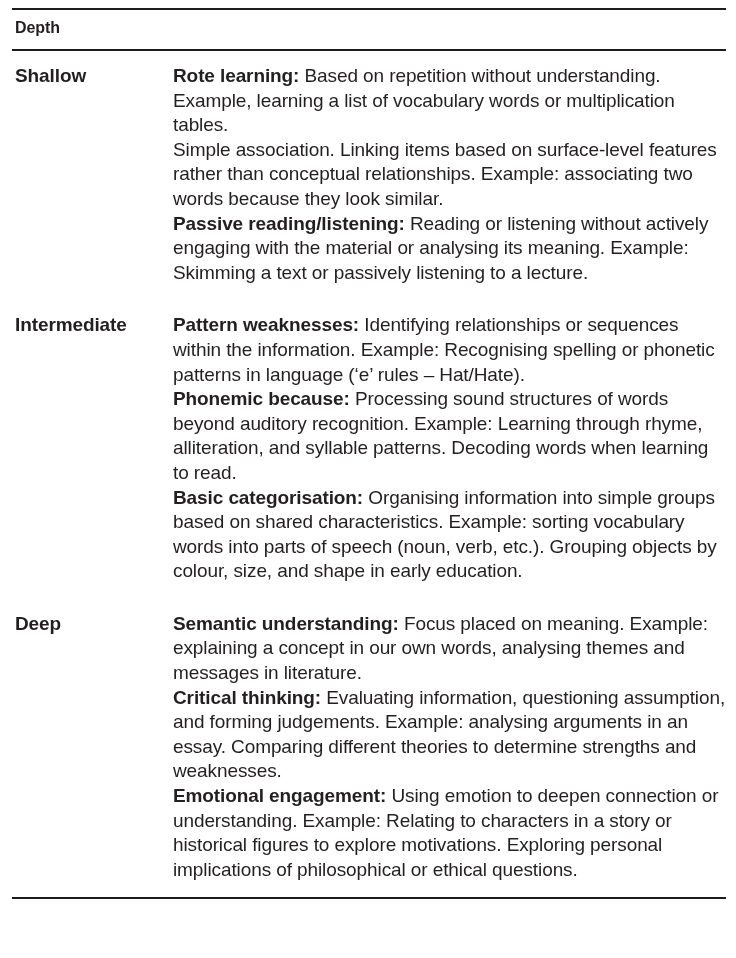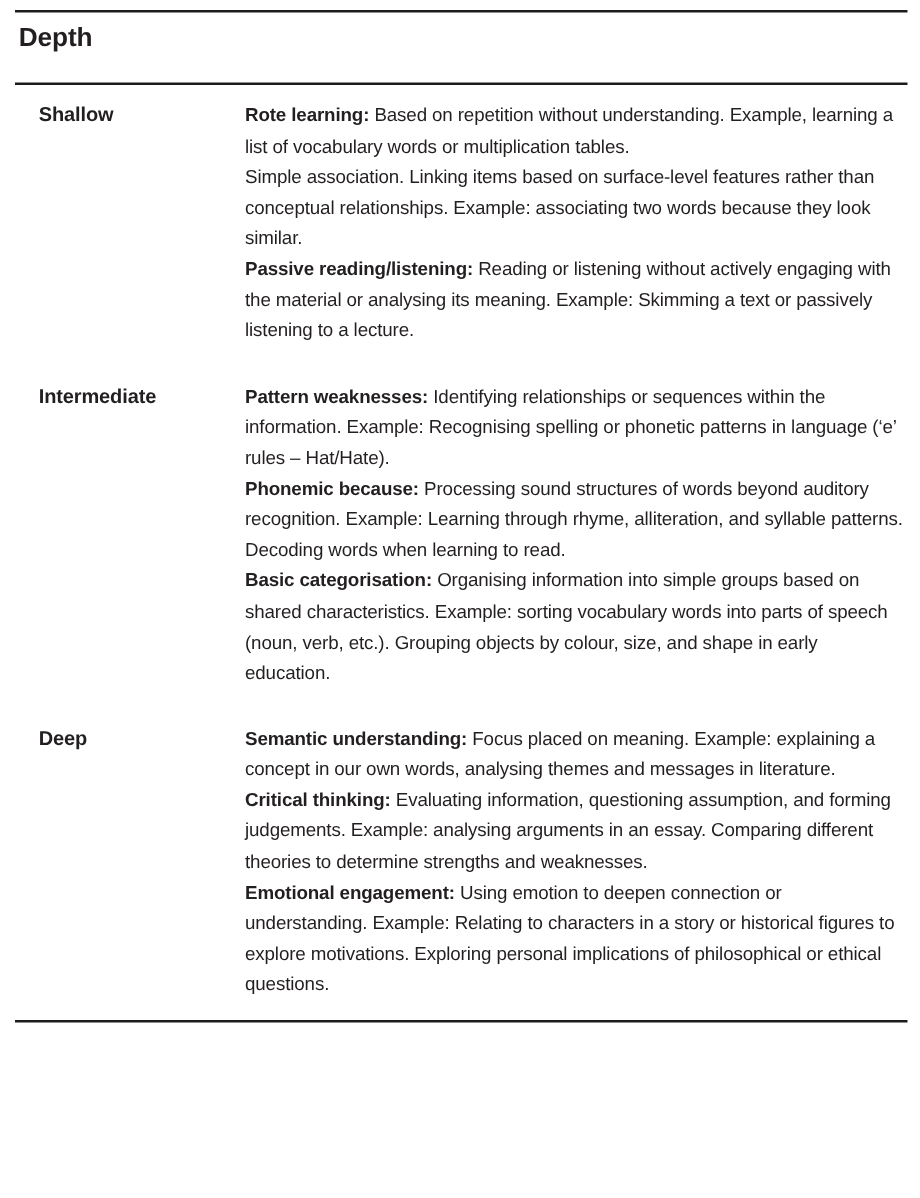--- a/index.html
+++ b/index.html
@@ -13,46 +13,44 @@
   }
   .doc-table {
     position: absolute;
     left: 12px; top: 8px;
     width: 714px;
     border-top: 2.5px solid #1c1c1c;
   }
   .thead {
     display: grid;
     grid-template-columns: 158px 1fr;
-    padding: 9px 0 23px 3px;
+    padding: 9px 0 12px 3px;
     border-bottom: 2px solid #1c1c1c;
-    font-size: 21px;
+    font-size: 16px;
     font-weight: bold;
     letter-spacing: -0.1px;
   }
   .tbody {
     border-bottom: 2px solid #1c1c1c;
   }
   .trow {
     display: grid;
     grid-template-columns: 158px 1fr;
     padding: 13px 0 15px 3px;
   }
   .depth-label {
     font-weight: bold;
-    font-size: 16px;
+    font-size: 19px;
     line-height: 24.6px;
     letter-spacing: -0.1px;
-    margin-left: 16px;
   }
   .example-cell p {
-    font-size: 15px;
+    font-size: 19px;
     line-height: 24.6px;
     letter-spacing: -0.1px;
-    margin-left: 23px;
   }
   .example-cell b { font-weight: bold; }
 </style>
 </head>
 <body>
 
 <div class="doc-table">
 
   <div class="thead">
     <div>Depth</div>

